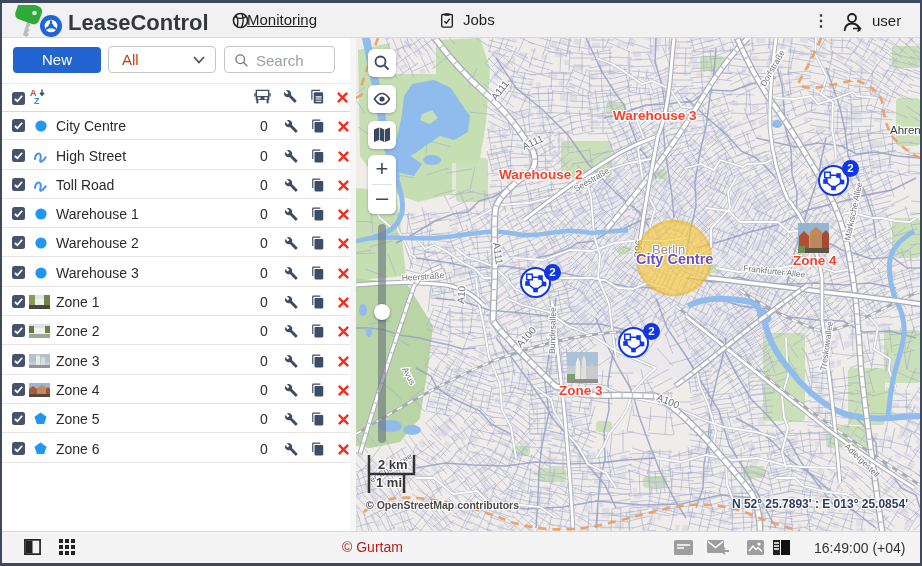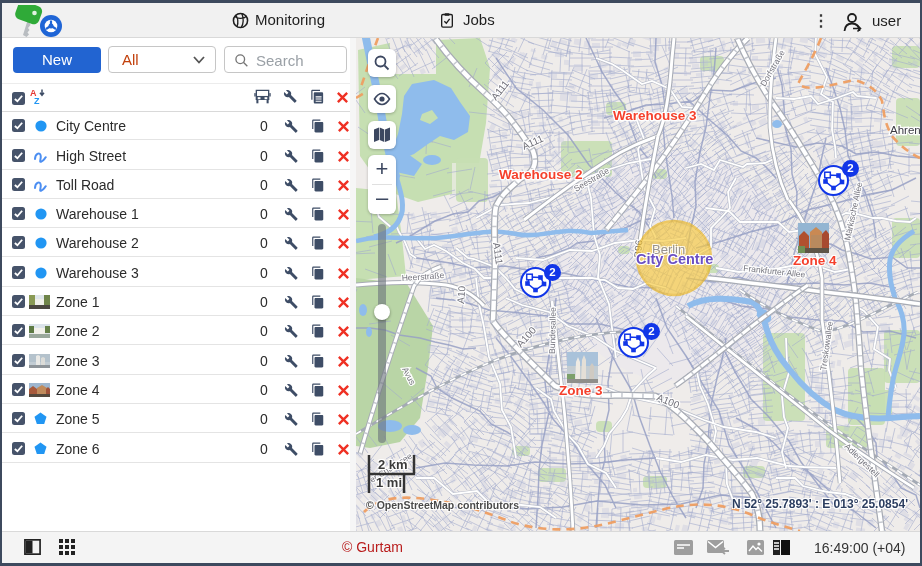--- a/index.html
+++ b/index.html
@@ -13,21 +13,21 @@
 .tab svg { position:absolute; top:9px; }
 .tabtxt { position:absolute; top:8px; }
 .tab-active { background:#1f65d6; color:#fff; font-weight:bold; }
 .menu3 { position:absolute; left:811px; top:8px; width:16px; height:20px; color:#3a3a3a; font-size:16px; font-weight:bold; }
 .usertxt { position:absolute; left:870px; top:9px; font-size:15px; color:#1f1f1f; }
 
 .panel { position:absolute; left:2px; top:38px; width:354px; bottom:35px; background:#fff; }
 .btn-new { position:absolute; left:11px; top:9px; width:88px; height:26px; background:#2264d1; border-radius:4px; color:#fff; font-size:15px; text-align:center; line-height:26px; }
 .dd-all { position:absolute; left:106px; top:8px; width:108px; height:27px; border:1px solid #c6c6c6; border-radius:4px; background:#fff; font-size:15px; color:#c2410c; }
 .dd-all span { position:absolute; left:13px; top:4px; }
-.search { position:absolute; left:222px; top:8px; width:123px; height:27px; border:1px solid #c6c6c6; border-radius:4px; background:#fff; }
+.search { position:absolute; left:222px; top:8px; width:111px; height:27px; border:1px solid #c6c6c6; border-radius:4px; background:#fff; }
 .search span { position:absolute; left:31px; top:5px; font-size:15px; color:#9aa0a6; }
 .phead { position:absolute; left:0; top:45px; width:348px; height:29px; border-top:1px solid #ececec; border-bottom:1px solid #d9d9d9; }
 .row { position:absolute; left:0; width:348px; height:29px; border-bottom:1px solid #e4e4e4; }
 .rname { position:absolute; left:54px; top:7px; font-size:14px; color:#2b2b2b; }
 .rzero { position:absolute; left:252px; width:20px; top:7px; font-size:14px; color:#2b2b2b; text-align:center; }
 .cb { position:absolute; left:10px; width:13px; height:13px; background:#46536a; border-radius:2.5px; }
 .cb svg { position:absolute; left:1px; top:1px; }
 .ricon { position:absolute; }
 .scrollcol { position:absolute; left:348px; top:0; width:6px; bottom:0; background:#f6f6f6; }
 
@@ -1375,26 +1375,27 @@
 <circle cx="20.5" cy="8" r="2.3" fill="#dff2e0"></circle>
 <circle cx="37" cy="21" r="11" fill="#1f65d6"></circle>
 <circle cx="37" cy="21" r="6.3" fill="#fff"></circle>
 <circle cx="37" cy="21" r="2.5" fill="#1f65d6"></circle>
 <g stroke="#1f65d6" stroke-width="2.2">
         <line x1="37" y1="15.5" x2="37" y2="19.5"></line>
         <line x1="32" y1="24" x2="35.5" y2="21.8"></line>
         <line x1="42" y1="24" x2="38.5" y2="21.8"></line>
       </g>
 </svg>
+<div class="brand">LeaseControl</div>
 <div class="tab" style="left:226px;width:100px;">
       <svg width="17" height="17" viewBox="0 0 24 24" style="left:4px;">
         <circle cx="12" cy="12" r="10" fill="none" stroke="#1f1f1f" stroke-width="2.2"></circle>
         <path d="M4,6.5 C8,10 16,10 21,5.5 M7,21 C9,15 9,9 5,4 M13,22 C16,17 16.5,9 14,2" fill="none" stroke="#1f1f1f" stroke-width="1.9"></path>
       </svg>
-      <span class="tabtxt" style="left:27px;">Monitoring</span>
+      <span class="tabtxt" style="left:19px;text-decoration:underline;">Monitoring</span>
     </div>
 <div class="tab" style="left:437px;width:60px;">
       <svg width="16" height="17" viewBox="0 0 24 24" style="left:0;">
         <rect x="4" y="3" width="16" height="19" rx="2" fill="none" stroke="#1f1f1f" stroke-width="2"></rect>
         <rect x="8.5" y="1" width="7" height="4" rx="1" fill="#1f1f1f"></rect>
         <path d="M8,13 L11,16 L16,9.5" fill="none" stroke="#1f1f1f" stroke-width="2"></path>
       </svg>
       <span class="tabtxt" style="left:24px;">Jobs</span>
     </div>
 <div class="menu3">⋮</div>

